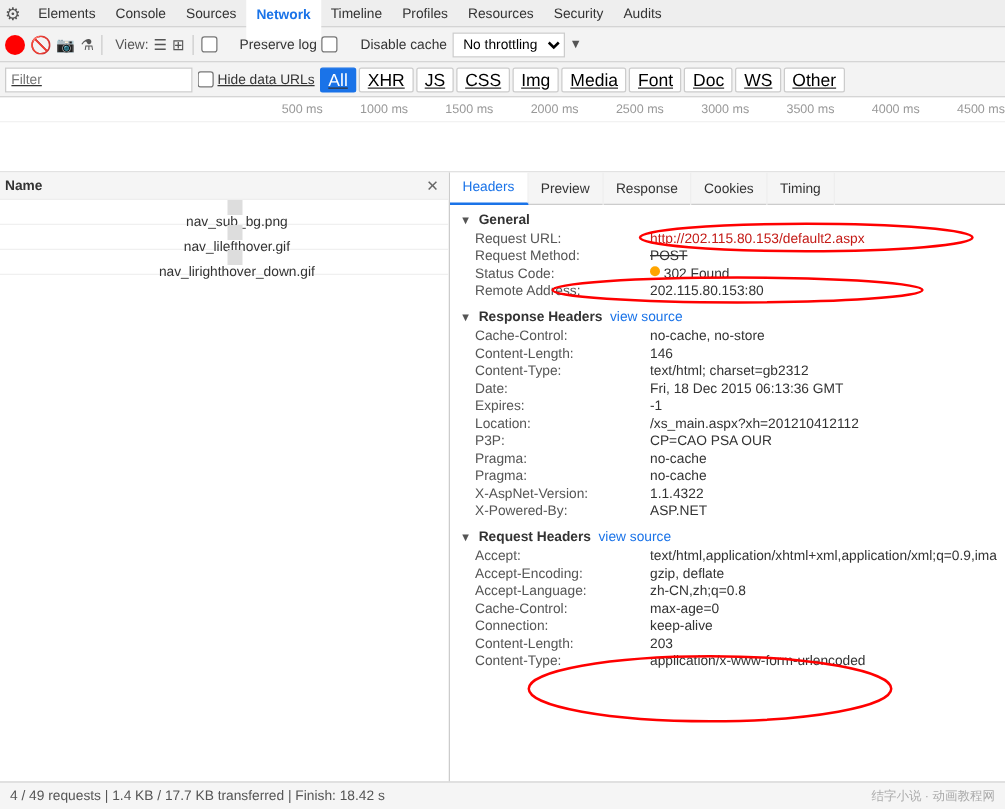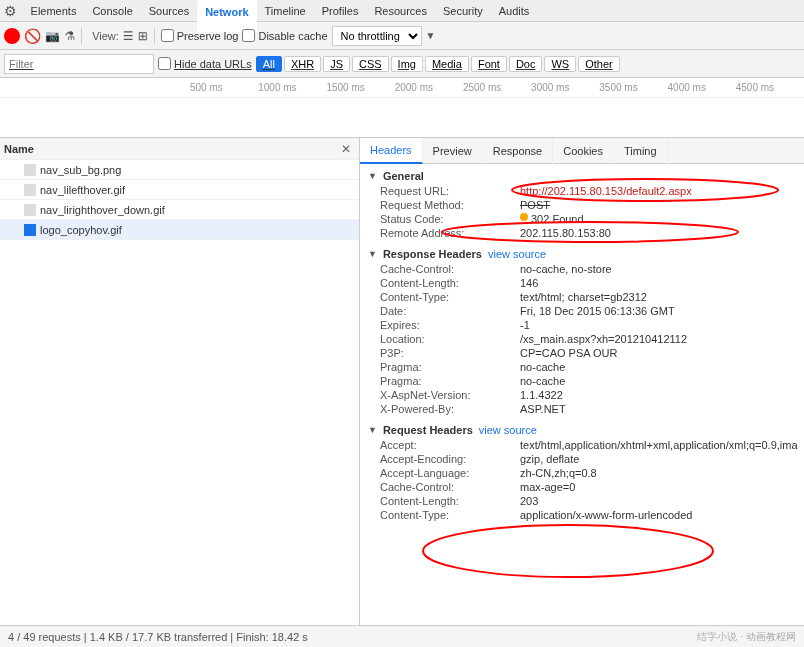--- a/index.html
+++ b/index.html
@@ -3,47 +3,47 @@
   <meta charset="utf-8">
   <style>
     * { margin: 0; padding: 0; box-sizing: border-box; }
     body { font-family: Arial, sans-serif; font-size: 11px; background: #f5f5f5; color: #333; width: 804px; height: 647px; overflow: hidden; }
     .top-nav-item { padding: 20px 8px; font-size: 11px; color: #333; cursor: pointer; height: 22px; display: flex; align-items: center; }
     .top-nav-item.active { background: #fff; border-top: 2px solid #1a73e8; color: #1a73e8; font-weight: bold; }
 
     
     .toolbar { display: flex; align-items: center; background: #f3f3f3; border-bottom: 1px solid #ccc; height: 28px; padding: 0 4px; gap: 4px; }
     .toolbar-sep { width: 1px; height: 16px; background: #ccc; margin: 0 2px; }
-    .toolbar-checkbox-label { display: flex; align-items: center; gap: 3px; font-size: 11px; cursor: pointer; }
+    .toolbar-checkbox-label { display: flex; align-items: center; gap: 18px; font-size: 11px; cursor: pointer; }
     .view-label { font-size: 11px; color: #555; margin-left: 4px; }
     .throttle-select { font-size: 11px; border: 1px solid #ccc; background: #fff; padding: 1px 4px; height: 20px; cursor: pointer; }
 
     
     .filter-bar { display: flex; align-items: center; background: #f3f3f3; border-bottom: 1px solid #ccc; height: 28px; padding: 0 4px; gap: 4px; text-decoration: underline; }
     .filter-input { width: 150px; height: 20px; border: 1px solid #ccc; padding: 0 4px; font-size: 11px; background: #fff; }
     .filter-checkbox-label { display: flex; align-items: center; gap: 3px; font-size: 11px; cursor: pointer; }
-    .filter-btn { padding: 1px 6px; font-size: 11px; border: 1px solid #ccc; background: #fff; cursor: pointer; border-radius: 2px; }
+    .filter-btn { padding: 1px 6px; font-size: 14px; border: 1px solid #ccc; background: #fff; cursor: pointer; border-radius: 2px; }
     .filter-btn.all { background: #1a73e8; color: #fff; border-color: #1a73e8; }
     .filter-btns { display: flex; gap: 2px; }
 
     
     .timeline { background: #fff; border-bottom: 1px solid #ccc; height: 60px; display: flex; flex-direction: column; }
-    .timeline-ruler { display: flex; align-items: center; height: 20px; border-bottom: 1px solid #eee; padding-left: 190px; }
+    .timeline-ruler { display: flex; align-items: center; height: 20px; border-bottom: 1px solid #eee; padding-left: 190px; text-align: right; }
     .timeline-mark { font-size: 10px; color: #999; flex: 1; }
     .timeline-body { flex: 1; background: #fff; }
 
     
     .main { display: flex; height: calc(647px - 22px - 28px - 28px - 60px - 22px); }
 
     
     .file-list { width: 360px; border-right: 1px solid #ccc; background: #fff; overflow-y: auto; flex-shrink: 0; }
     .file-list-header { display: flex; align-items: center; height: 22px; border-bottom: 1px solid #eee; padding: 0 4px; background: #f5f5f5; }
     .file-list-header-name { font-weight: bold; font-size: 11px; flex: 1; }
     .file-list-close { cursor: pointer; font-size: 12px; color: #666; margin-right: 4px; }
-    .file-item { display: flex; align-items: center; height: 20px; padding: 0 4px 0 24px; cursor: pointer; border-bottom: 1px solid #f0f0f0; }
+    .file-item { display: flex; align-items: center; height: 20px; padding: 0 4px 0 24px; cursor: pointer; border-bottom: 1px solid #f0f0f0; flex-direction: column; }
     .file-item-icon { width: 12px; height: 12px; background: #ddd; margin-right: 4px; flex-shrink: 0; }
     .file-item-icon.blue { background: #1a73e8; }
     .file-item-name { font-size: 11px; color: #333; }
 
     
     .detail-panel { flex: 1; background: #fff; overflow-y: auto; }
 
     
     .detail-tabs { display: flex; align-items: center; border-bottom: 1px solid #ccc; background: #f5f5f5; height: 26px; }
     .detail-tab { padding: 0 10px; height: 26px; display: flex; align-items: center; font-size: 11px; cursor: pointer; border-right: 1px solid #eee; }
@@ -153,24 +153,20 @@
       <span class="file-item-name">nav_sub_bg.png</span>
     </div>
     <div class="file-item">
       <div class="file-item-icon"></div>
       <span class="file-item-name">nav_lilefthover.gif</span>
     </div>
     <div class="file-item">
       <div class="file-item-icon"></div>
       <span class="file-item-name">nav_lirighthover_down.gif</span>
     </div>
-    <div class="file-item" style="background:#e8f0fe;">
-      <div class="file-item-icon blue"></div>
-      <span class="file-item-name">logo_copyhov.gif</span>
-    </div>
   </div>
 
   <div class="detail-panel">
 
     <div class="detail-tabs">
       <div class="detail-tab active">Headers</div>
       <div class="detail-tab">Preview</div>
       <div class="detail-tab">Response</div>
       <div class="detail-tab">Cookies</div>
       <div class="detail-tab">Timing</div>
@@ -276,20 +272,24 @@
 
         <div class="detail-row" style="position:relative;">
           <span class="detail-key">Accept-Language:</span>
           <span class="detail-val black">zh-CN,zh;q=0.8</span>
         </div>
         <div class="detail-row">
           <span class="detail-key">Cache-Control:</span>
           <span class="detail-val black">max-age=0</span>
         </div>
         <div class="detail-row">
+          <span class="detail-key">Connection:</span>
+          <span class="detail-val black">keep-alive</span>
+        </div>
+        <div class="detail-row">
           <span class="detail-key">Content-Length:</span>
           <span class="detail-val black">203</span>
         </div>
         <div class="detail-row">
           <span class="detail-key">Content-Type:</span>
           <span class="detail-val black">application/x-www-form-urlencoded</span>
         </div>
       </div>
 
     </div>

